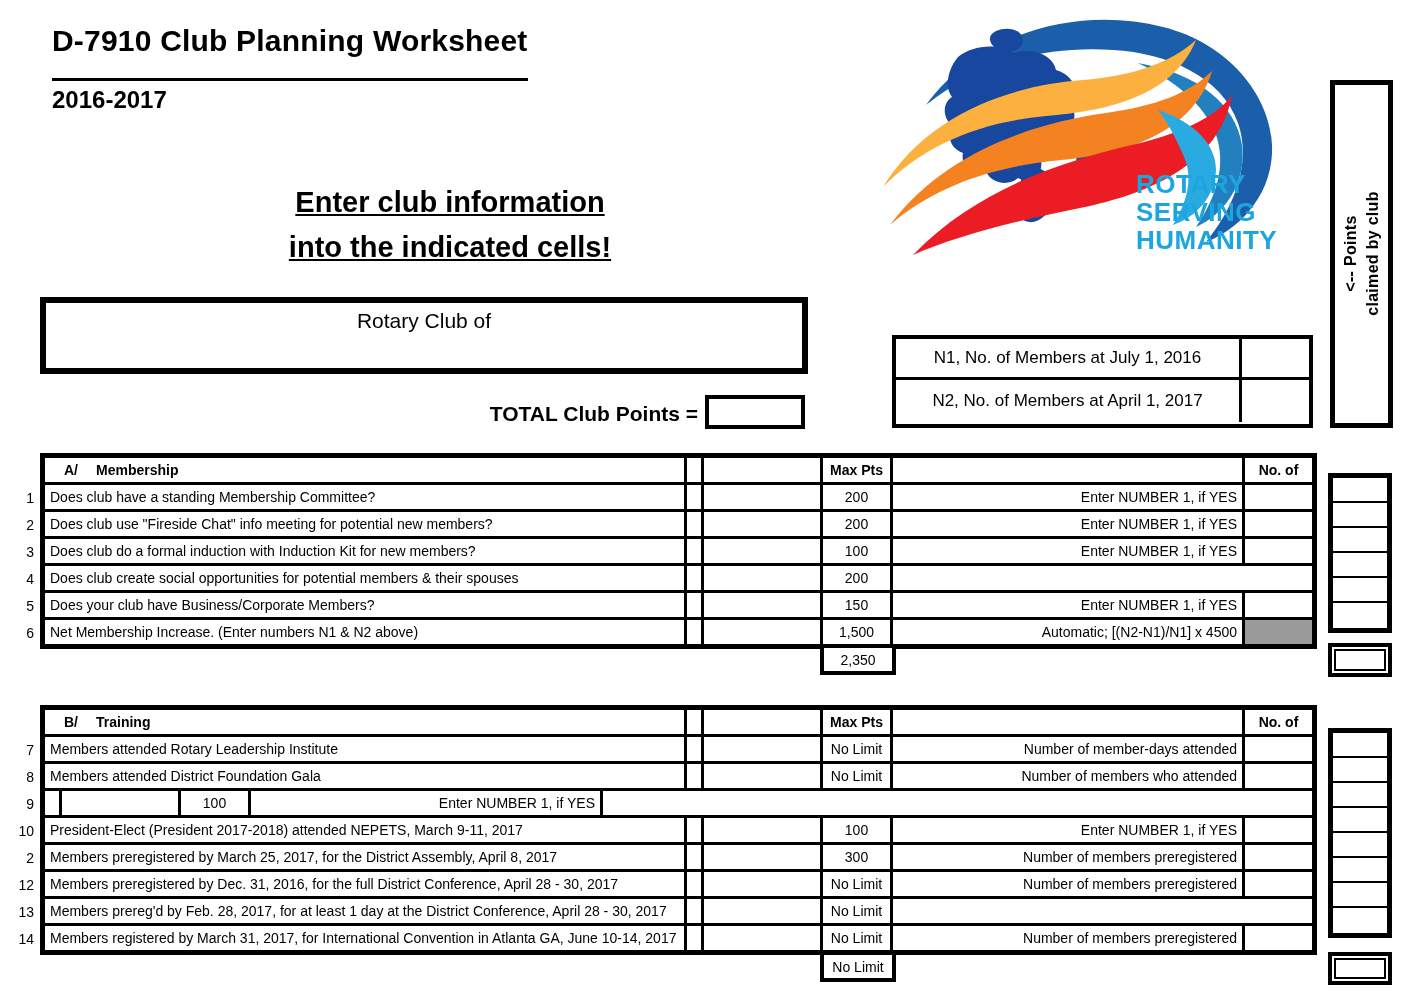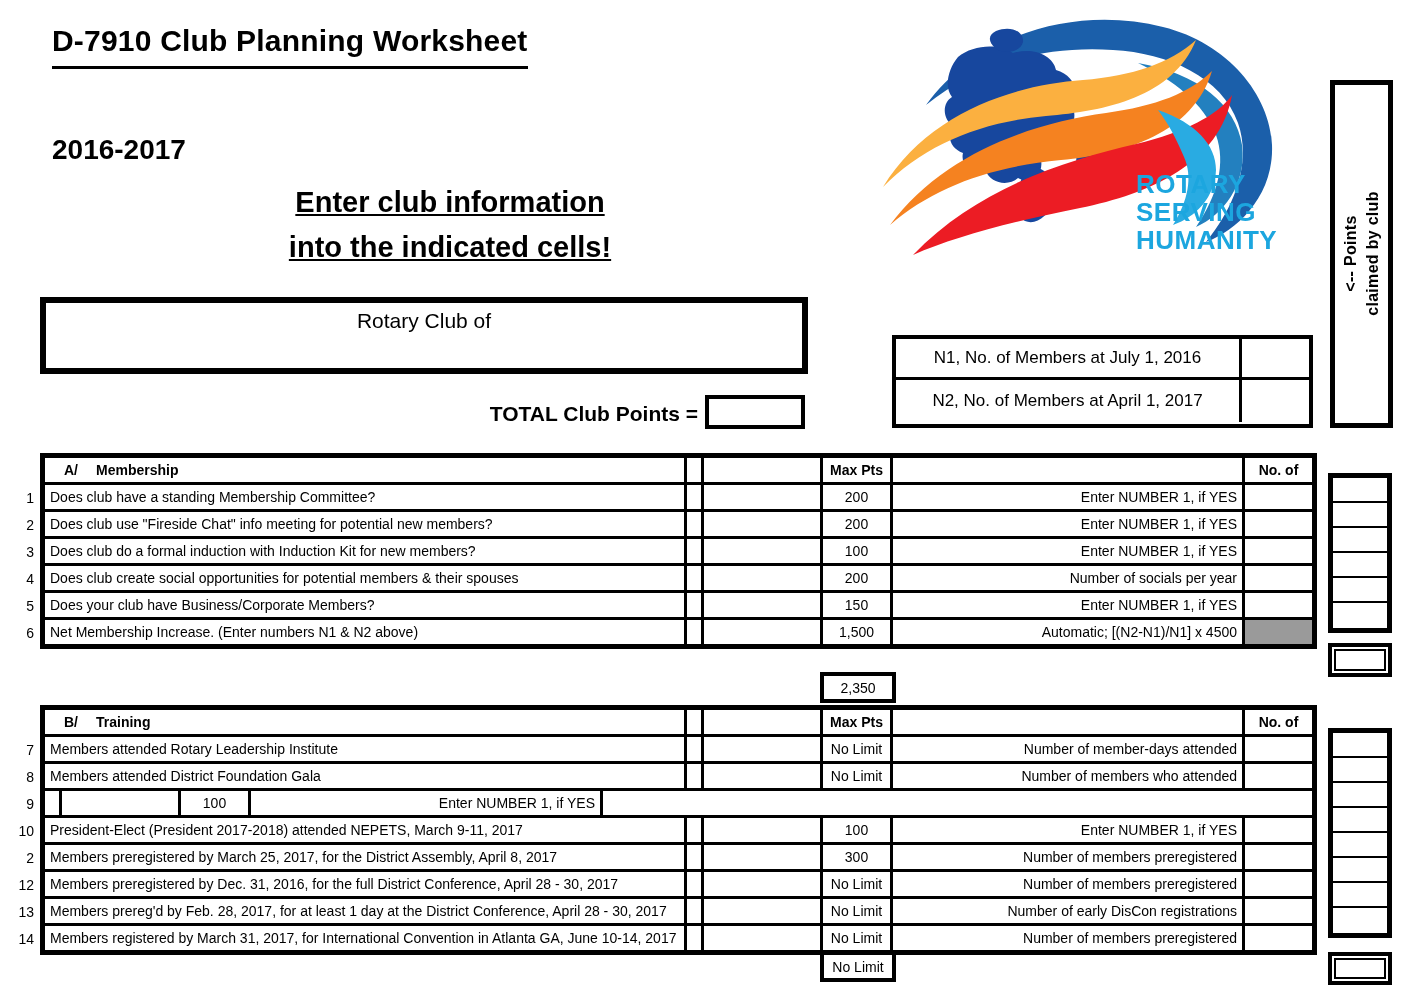--- a/index.html
+++ b/index.html
@@ -10,22 +10,22 @@
   *{box-sizing:border-box; margin:0; padding:0;}
   html,body{background:#fff;}
   body{
     width:1420px; height:1008px; position:relative; overflow:hidden;
     font-family:"Liberation Sans", sans-serif; color:var(--ink);
   }
   .abs{position:absolute;}
 
   
   #title{left:52px; top:24px; font-size:30px; font-weight:bold;
-         border-bottom:3px solid var(--ink); padding-bottom:8px; letter-spacing:.2px;}
-  #year{left:52px; top:86px; font-size:28px; font-weight:bold;margin-top:48px;}
+         border-bottom:3px solid var(--ink); padding-bottom:20px; letter-spacing:.2px;}
+  #year{left:52px; top:86px; font-size:24px; font-weight:bold;}
   #banner{left:240px; top:180px; width:420px; text-align:center;
           font-size:29px; font-weight:bold; line-height:45px;text-decoration:underline;}
 
   
   #club-box{left:40px; top:297px; width:768px; height:77px; border:6px solid var(--ink);
             background:#fff; text-align:center; padding-top:6px; font-size:21px;}
 
   
   #total-label{left:350px; top:402px; width:348px; text-align:right;
                font-size:21px; font-weight:bold;}
@@ -71,21 +71,21 @@
 
   
   .rownums{width:34px; text-align:right; font-size:14px;}
   #rownums-a{left:0px; top:485px;}
   #rownums-b{left:0px; top:737px;}
   .rownums div{height:27px; line-height:27px;}
 
   
   .maxtotal{left:820px; width:76px; height:31px; border:4px solid var(--ink); background:#fff;
             font-size:14px; display:flex; align-items:center; justify-content:center;}
-  #total-a{top:644px;margin-top:28px;}
+  #total-a{top:644px;}
   #total-b{top:951px;}
 
   
   .claimbox{left:1328px; width:64px; border:5px solid var(--ink); background:#fff;}
   #claim-a{top:473px;}
   #claim-b{top:728px;}
   .claimcell{height:25px; border-bottom:2px solid var(--ink); background:#fff;}
   .claimcell:last-child{border-bottom:none;}
   .claimtotal{left:1328px; width:64px; border:4px solid var(--ink); background:#fff;
               box-shadow:inset 0 0 0 2px #fff, inset 0 0 0 4px var(--ink);}
@@ -205,21 +205,20 @@
     <div class="cell c-max">100</div>
     <div class="cell c-instr">Enter NUMBER 1, if YES</div>
     <div class="cell c-noof"></div>
   </div>
   <div class="trow">
     <div class="cell c-desc">Does club create social opportunities for potential members &amp; their spouses</div>
     <div class="cell c-sp1"></div>
     <div class="cell c-num">50</div>
     <div class="cell c-sp2"></div>
     <div class="cell c-max">200</div>
-    <div class="cell c-instr">Number of socials per year</div>
     <div class="cell c-noof"></div>
   </div>
   <div class="trow">
     <div class="cell c-desc">Does your club have Business/Corporate Members?</div>
     <div class="cell c-sp1"></div>
     <div class="cell c-num">150</div>
     <div class="cell c-sp2"></div>
     <div class="cell c-max">150</div>
     <div class="cell c-instr">Enter NUMBER 1, if YES</div>
     <div class="cell c-noof"></div>
@@ -324,21 +323,20 @@
     <div class="cell c-max">No Limit</div>
     <div class="cell c-instr">Number of members preregistered</div>
     <div class="cell c-noof"></div>
   </div>
   <div class="trow">
     <div class="cell c-desc">Members prereg'd by Feb. 28, 2017, for at least 1 day at the District Conference, April 28 - 30, 2017</div>
     <div class="cell c-sp1"></div>
     <div class="cell c-num">25</div>
     <div class="cell c-sp2"></div>
     <div class="cell c-max">No Limit</div>
-    <div class="cell c-instr">Number of early DisCon registrations</div>
     <div class="cell c-noof"></div>
   </div>
   <div class="trow">
     <div class="cell c-desc">Members registered by March 31, 2017, for International Convention in Atlanta GA, June 10-14, 2017</div>
     <div class="cell c-sp1"></div>
     <div class="cell c-num">100</div>
     <div class="cell c-sp2"></div>
     <div class="cell c-max">No Limit</div>
     <div class="cell c-instr">Number of members preregistered</div>
     <div class="cell c-noof"></div>

